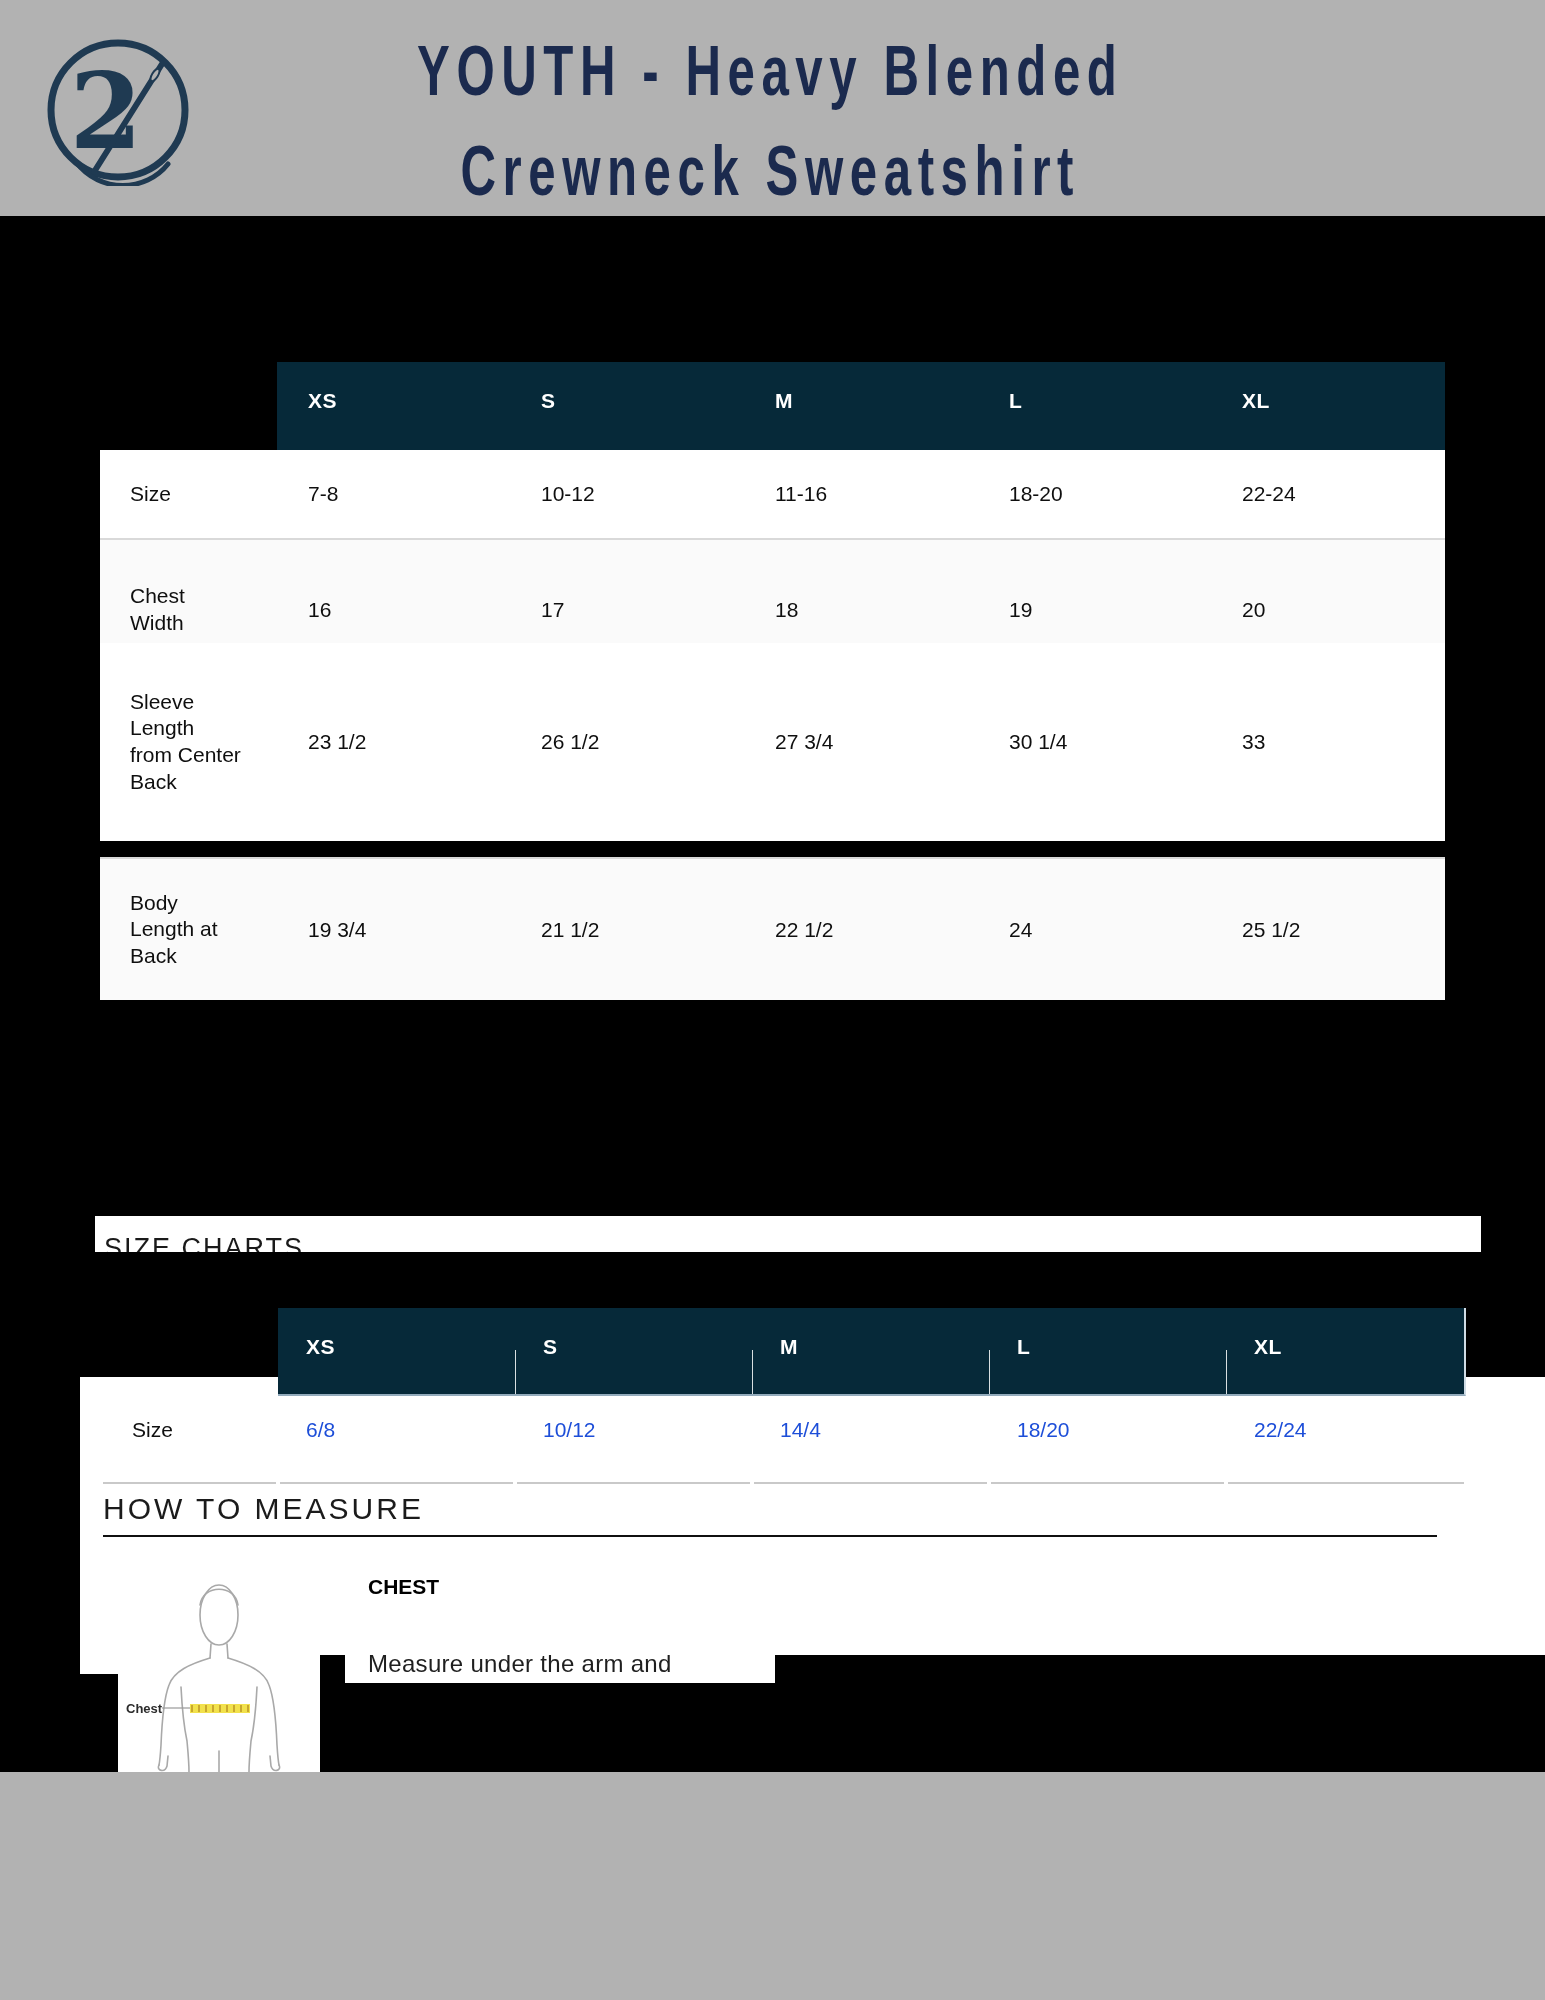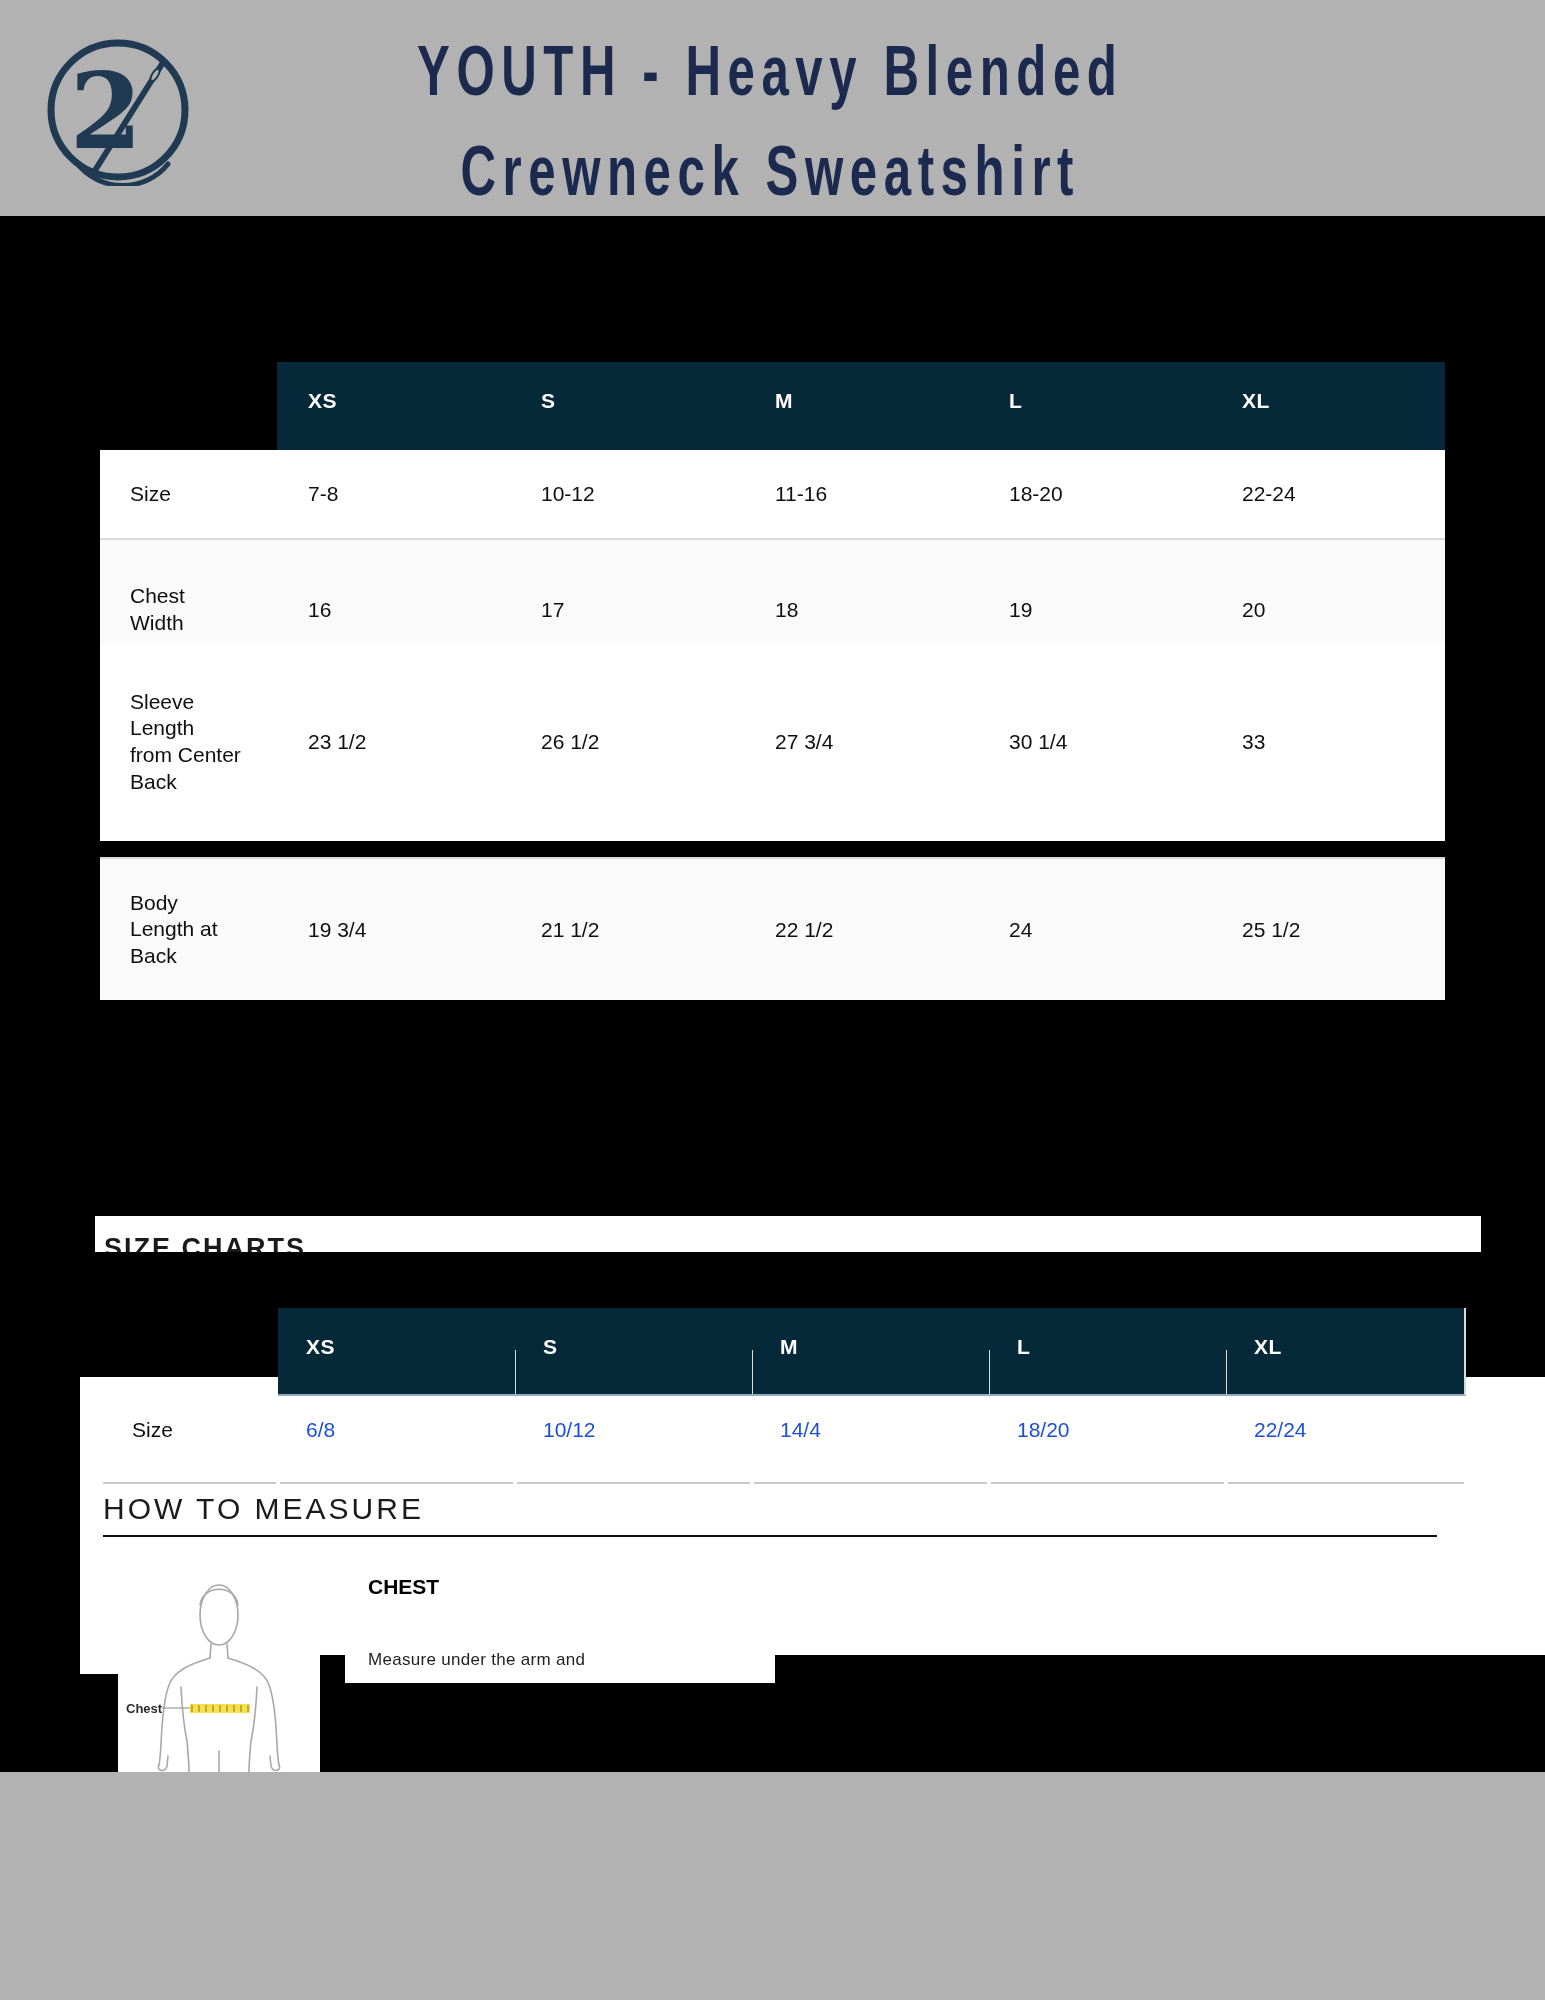--- a/index.html
+++ b/index.html
@@ -29,21 +29,21 @@
   .t1-row .v0{left:208px} .t1-row .v1{left:441px} .t1-row .v2{left:675px}
   .t1-row .v3{left:909px} .t1-row .v4{left:1142px}
   .r0{ top:450px; height:88px; }
   .sep { position:absolute; left:100px; width:1345px; height:2px; background:#d9d9d9; }
   .s1{top:538px} .s2{top:657px} .s3{top:857px}
   .r1{ top:540px; height:139px; }
   .r2{ top:643px; height:198px; }
   .r3{ top:859px; height:141px; }
 
   
-  .strip { position:absolute; left:95px; top:1216px; width:1386px; height:36px; background:#fff; overflow:hidden;font-weight:bold; }
+  .strip { position:absolute; left:95px; top:1216px; width:1386px; height:36px; background:#fff; overflow:hidden; }
   .strip span { position:absolute; left:9px; top:17px; font-size:27px; letter-spacing:2px; color:#1a1a1a; }
 
   
   .content2 { position:absolute; left:80px; top:1377px; width:1465px; height:395px; background:#fff; }
   .t2-label { position:absolute; left:52px; top:41px; font-size:21px; color:#0f0f0f; }
   .t2-val { position:absolute; top:41px; font-size:21px; color:#1d4ed8; }
   .t2-val.v0{left:226px} .t2-val.v1{left:463px} .t2-val.v2{left:700px}
   .t2-val.v3{left:937px} .t2-val.v4{left:1174px}
   .t2-sep span { position:absolute; top:105px; height:2px; background:#c9c9c9; }
   .t2-sep span:nth-child(1){left:23px;width:173px} .t2-sep span:nth-child(2){left:200px;width:233px}
@@ -59,21 +59,21 @@
                border-bottom:2px solid #93abbc; border-right:2px solid #cfdbe4; }
   .t2-header .c0{left:28px} .t2-header .c1{left:265px} .t2-header .c2{left:502px}
   .t2-header .c3{left:739px} .t2-header .c4{left:976px}
   .t2-header .tick { position:absolute; top:42px; width:1px; height:44px; background:rgba(255,255,255,0.85); }
   .t2-header .k0{left:237px} .t2-header .k1{left:474px} .t2-header .k2{left:711px} .t2-header .k3{left:948px}
 
   
   .black-box   { position:absolute; left:320px; top:1655px; width:1225px; height:117px; background:#000; }
   .black-left  { position:absolute; left:0; top:1674px; width:118px; height:98px; background:#000; }
   .para-box    { position:absolute; left:345px; top:1641px; width:430px; height:42px; background:#fff; }
-  .para-box span { position:absolute; left:23px; top:9px; font-size:17px; letter-spacing:0.3px; color:#1f1f1f;
+  .para-box span { position:absolute; left:23px; top:9px; font-size:24px; letter-spacing:0.3px; color:#1f1f1f;
                    white-space:nowrap; }
   .gray-footer { position:absolute; left:0; top:1772px; width:1545px; height:228px; background:#b2b2b2; }
 </style>
 </head>
 <body>
 
 <div class="page">
 
   <div class="gray-header">
     <svg class="logo" viewBox="0 0 152 152">

